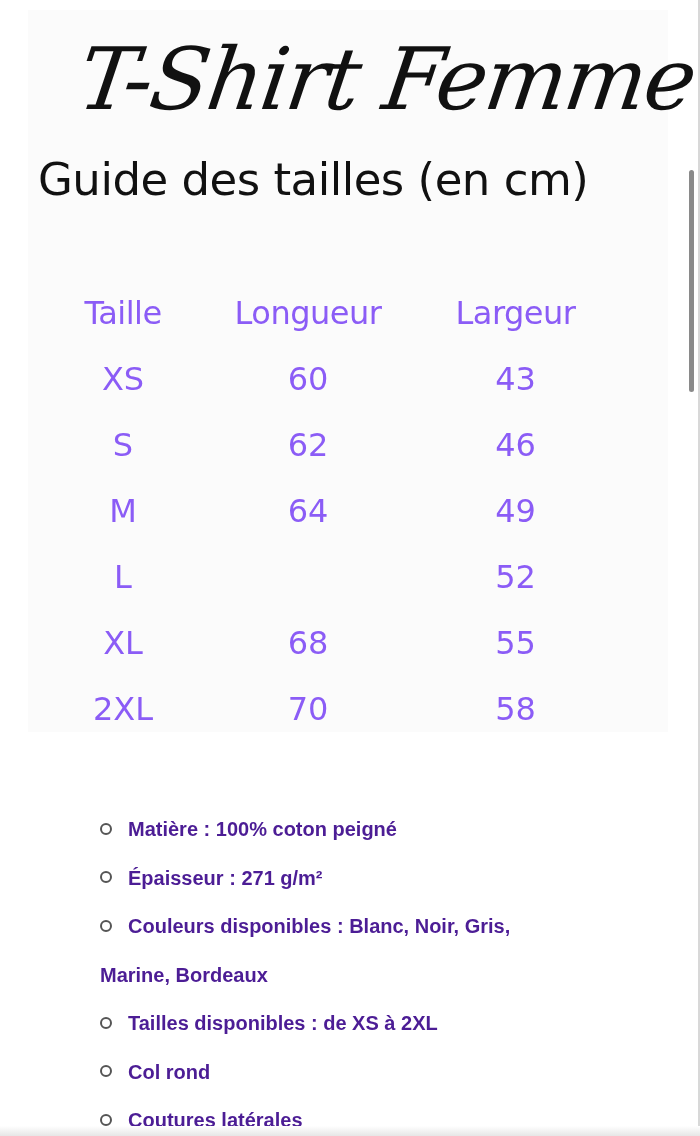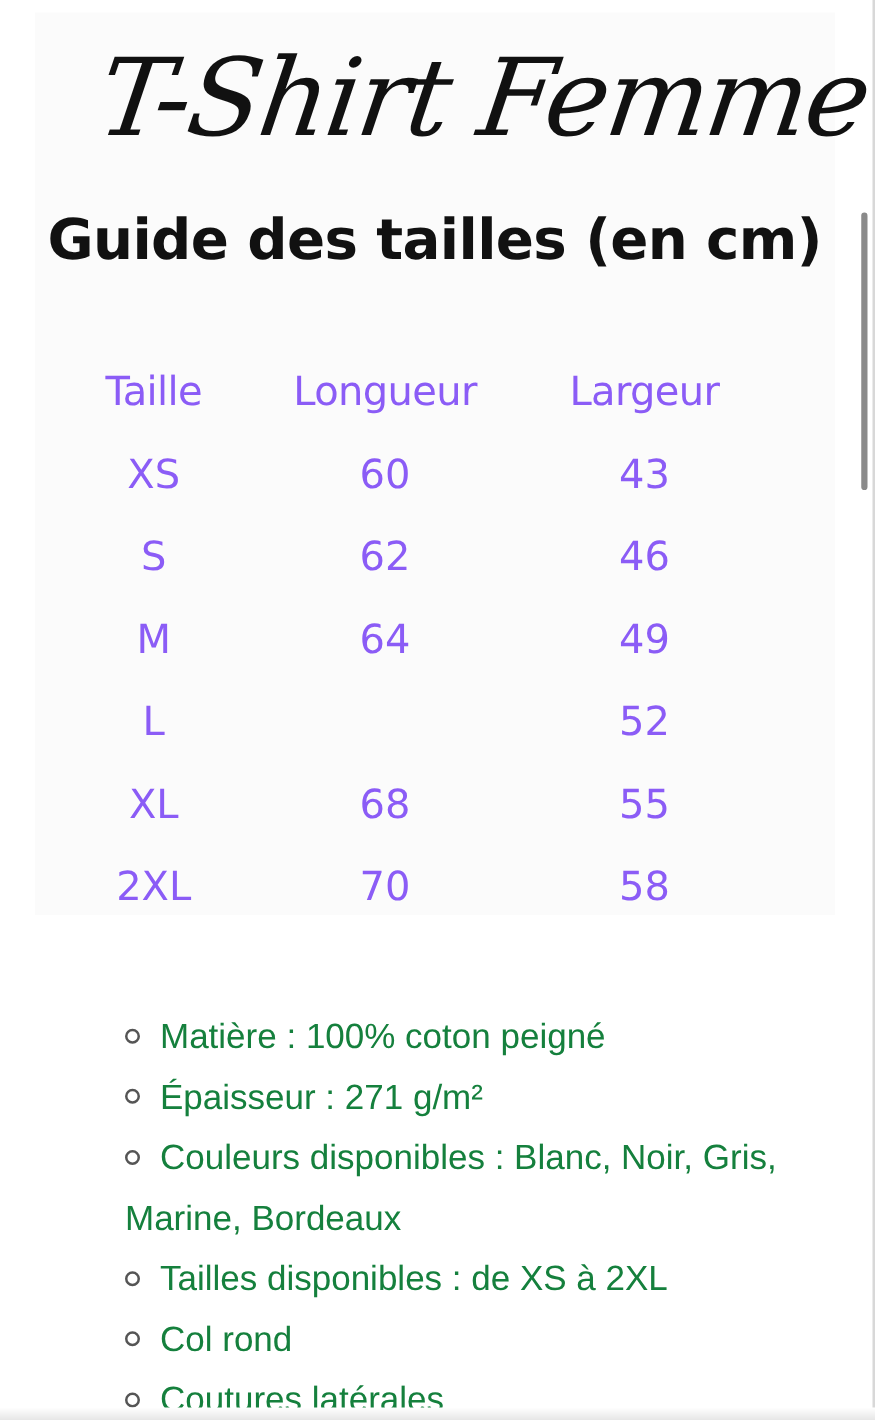--- a/index.html
+++ b/index.html
@@ -34,28 +34,27 @@
       line-height: 130px;
       color: #111;
       letter-spacing: -2px;
       transform: skewX(-8deg);
       white-space: nowrap;
       font-weight: normal;
     }
     .guide-title {
       position: absolute;
       left: 10px;
-      top: 152px;
+      top: 140px;
       font-family: "DejaVu Sans", sans-serif;
       font-size: 45px;
       line-height: 60px;
       color: #111;
       white-space: nowrap;
       letter-spacing: -0.5px;
-      font-weight: bold;
     }
     .size-table {
       position: absolute;
       left: 0;
       top: 270px;
       width: 640px;
     }
     .size-row {
       position: relative;
       height: 66px;
@@ -99,24 +98,25 @@
       left: 100px;
       top: 805px;
       width: 560px;
       margin: 0;
       padding: 0;
       list-style: none;
     }
     .feature-item {
       position: relative;
       font-family: "Liberation Sans", sans-serif;
-      font-size: 28px;
+      font-size: 20px;
       line-height: 48.5px;
-      color: #15803d;
-      white-space: nowrap;
+      color: #4c1d95;
+      white-space: nowrap;
+      font-weight: bold;
     }
     .feature-item .bullet {
       display: inline-block;
       width: 8px;
       height: 8px;
       border: 2px solid #555;
       border-radius: 50%;
       margin-right: 16px;
       vertical-align: middle;
       position: relative;

